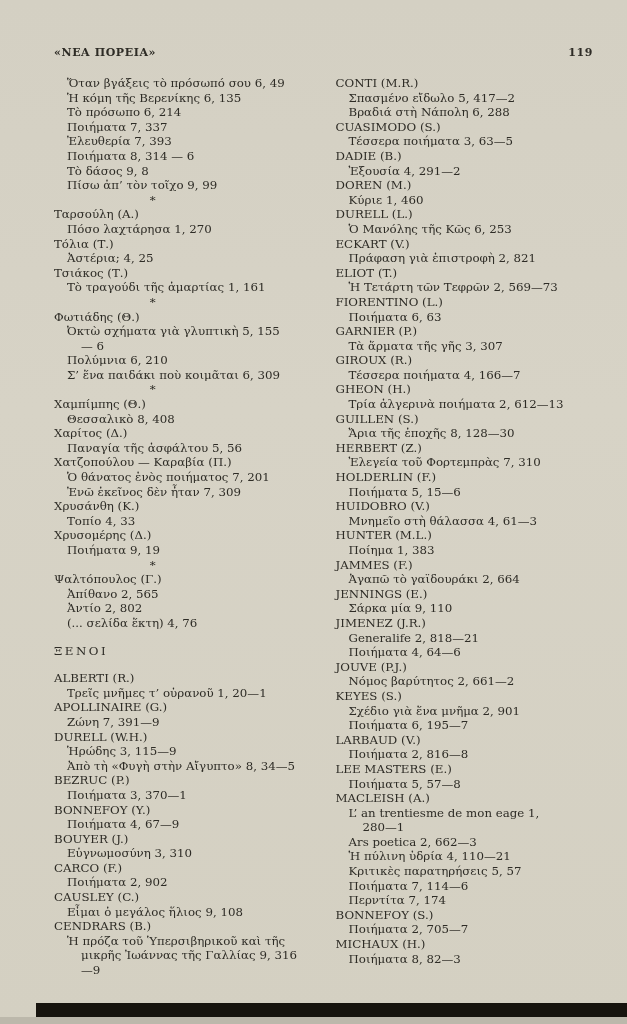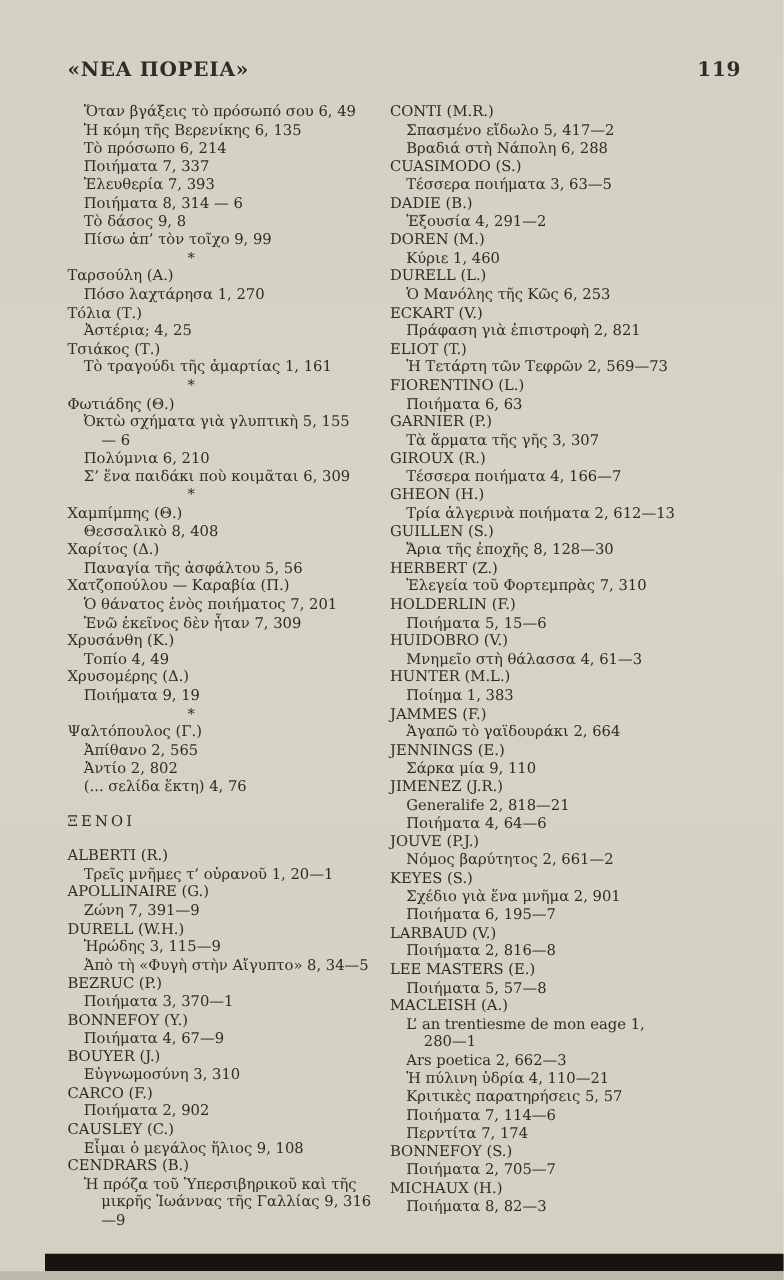--- a/index.html
+++ b/index.html
@@ -9,24 +9,24 @@
     width:627px; height:1024px;
     background: linear-gradient(180deg, #d4d0c3 0%, var(--paper) 40%, #d4d0c2 100%);
     font-family:"DejaVu Serif", serif;
     color: var(--ink);
     position:relative;
     overflow:hidden;
   }
   .page { padding: 46px 34px 0 54px; }
   .header {
     display:flex; justify-content:space-between; align-items:baseline;
-    font-size:16px; font-weight:bold; letter-spacing:0.6px;
+    font-size:11px; font-weight:bold; letter-spacing:0.6px;
     margin-bottom:17px;
   }
-  .columns { display:flex; }
+  .columns { display:flex; gap:24px; }
   .col { width:258px; font-size:11.8px; line-height:14.6px; }
   .line { white-space:nowrap; }
   .line.a { margin-left:0; }
   .line.w { margin-left:13px; }
   .line.c { margin-left:27px; }
   .line.sep { text-align:center; margin-right:60px; }
   .line.sec { letter-spacing:2.5px; margin:13px 40px 13px 0; }
   .scan-edge-dark {
     position:absolute; left:36px; right:0; bottom:7px; height:14px;
     background:#17140e;
@@ -69,21 +69,21 @@
         <div class="line w">Σ’ ἕνα παιδάκι ποὺ κοιμᾶται 6, 309</div>
         <div class="line sep">*</div>
         <div class="line a">Χαμπίμπης (Θ.)</div>
         <div class="line w">Θεσσαλικὸ 8, 408</div>
         <div class="line a">Χαρίτος (Δ.)</div>
         <div class="line w">Παναγία τῆς ἀσφάλτου 5, 56</div>
         <div class="line a">Χατζοπούλου — Καραβία (Π.)</div>
         <div class="line w">Ὁ θάνατος ἑνὸς ποιήματος 7, 201</div>
         <div class="line w">Ἐνῶ ἐκεῖνος δὲν ἦταν 7, 309</div>
         <div class="line a">Χρυσάνθη (Κ.)</div>
-        <div class="line w">Τοπίο 4, 49</div>
+        <div class="line w">Τοπίο 4, 33</div>
         <div class="line a">Χρυσομέρης (Δ.)</div>
         <div class="line w">Ποιήματα 9, 19</div>
         <div class="line sep">*</div>
         <div class="line a">Ψαλτόπουλος (Γ.)</div>
         <div class="line w">Ἀπίθανο 2, 565</div>
         <div class="line w">Ἀντίο 2, 802</div>
         <div class="line w">(... σελίδα ἕκτη) 4, 76</div>
         <div class="line sec">ΞΕΝΟΙ</div>
         <div class="line a">ALBERTI (R.)</div>
         <div class="line w">Τρεῖς μνῆμες τ’ οὐρανοῦ 1, 20—1</div>

